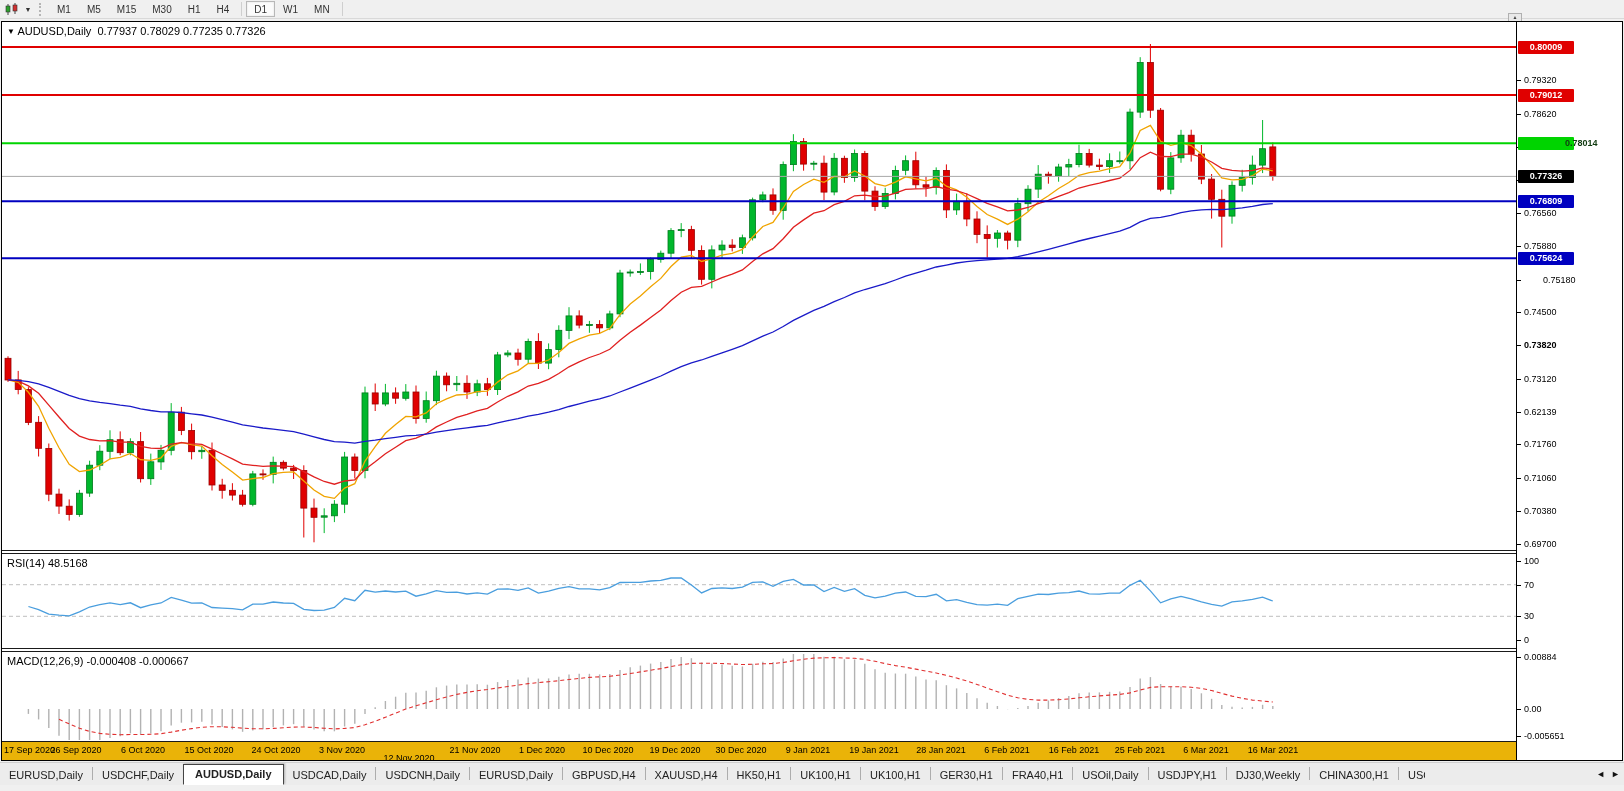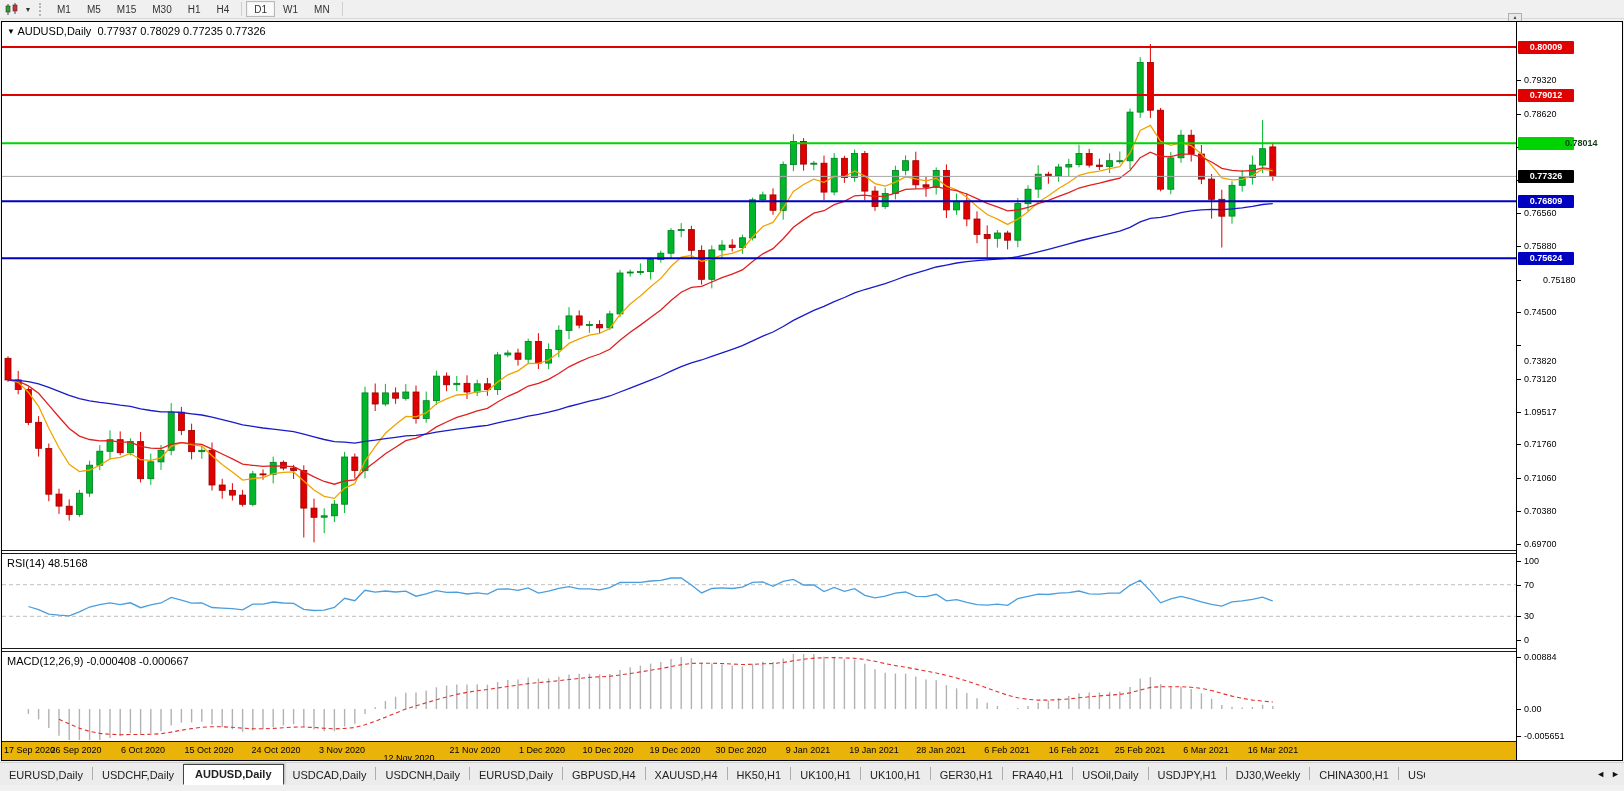--- a/index.html
+++ b/index.html
@@ -528,25 +528,25 @@
       <div class="tick-label" style="top: 153px;">0.77240</div>
       <div class="tick-dash" style="top: 191px;"></div>
       <div class="tick-label" style="top: 186px;">0.76560</div>
       <div class="tick-dash" style="top: 224px;"></div>
       <div class="tick-label" style="top: 219px;">0.75880</div>
       <div class="tick-dash" style="top: 258px;"></div>
       <div class="tick-label" style="top: 253px; margin-left: 19px;">0.75180</div>
       <div class="tick-dash" style="top: 290px;"></div>
       <div class="tick-label" style="top: 285px;">0.74500</div>
       <div class="tick-dash" style="top: 323px;"></div>
-      <div class="tick-label" style="top: 334px;">0.73820</div>
+      <div class="tick-label" style="top: 318px; font-weight: bold;">0.73820</div>
       <div class="tick-dash" style="top: 357px;"></div>
       <div class="tick-label" style="top: 352px;">0.73120</div>
       <div class="tick-dash" style="top: 390px;"></div>
-      <div class="tick-label" style="top: 385px;">1.09517</div>
+      <div class="tick-label" style="top: 385px;">0.62139</div>
       <div class="tick-dash" style="top: 422px;"></div>
       <div class="tick-label" style="top: 417px;">0.71760</div>
       <div class="tick-dash" style="top: 456px;"></div>
       <div class="tick-label" style="top: 451px;">0.71060</div>
       <div class="tick-dash" style="top: 489px;"></div>
       <div class="tick-label" style="top: 484px;">0.70380</div>
       <div class="tick-dash" style="top: 522px;"></div>
       <div class="tick-label" style="top: 517px;">0.69700</div>
       <div class="tick-dash" style="top: 539px;"></div>
       <div class="tick-label" style="top: 534px;">100</div>

